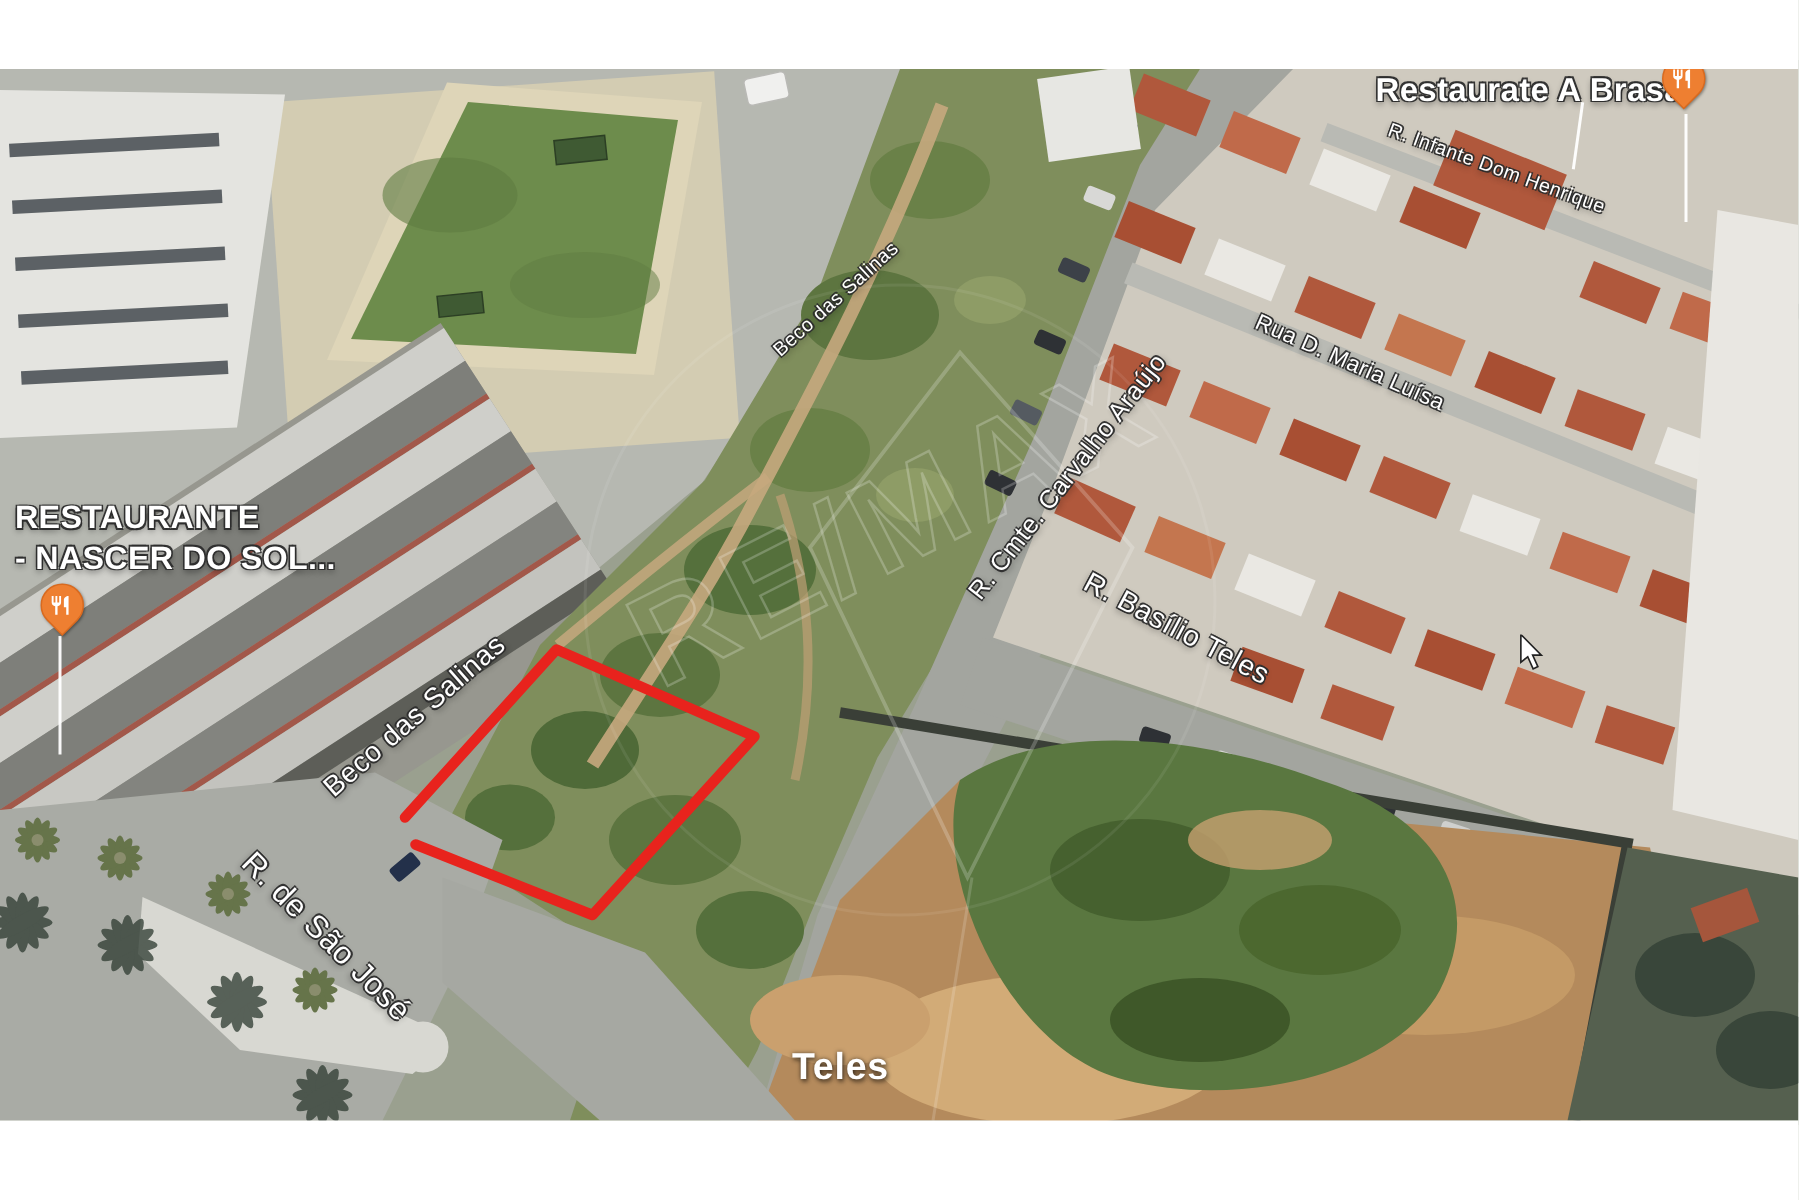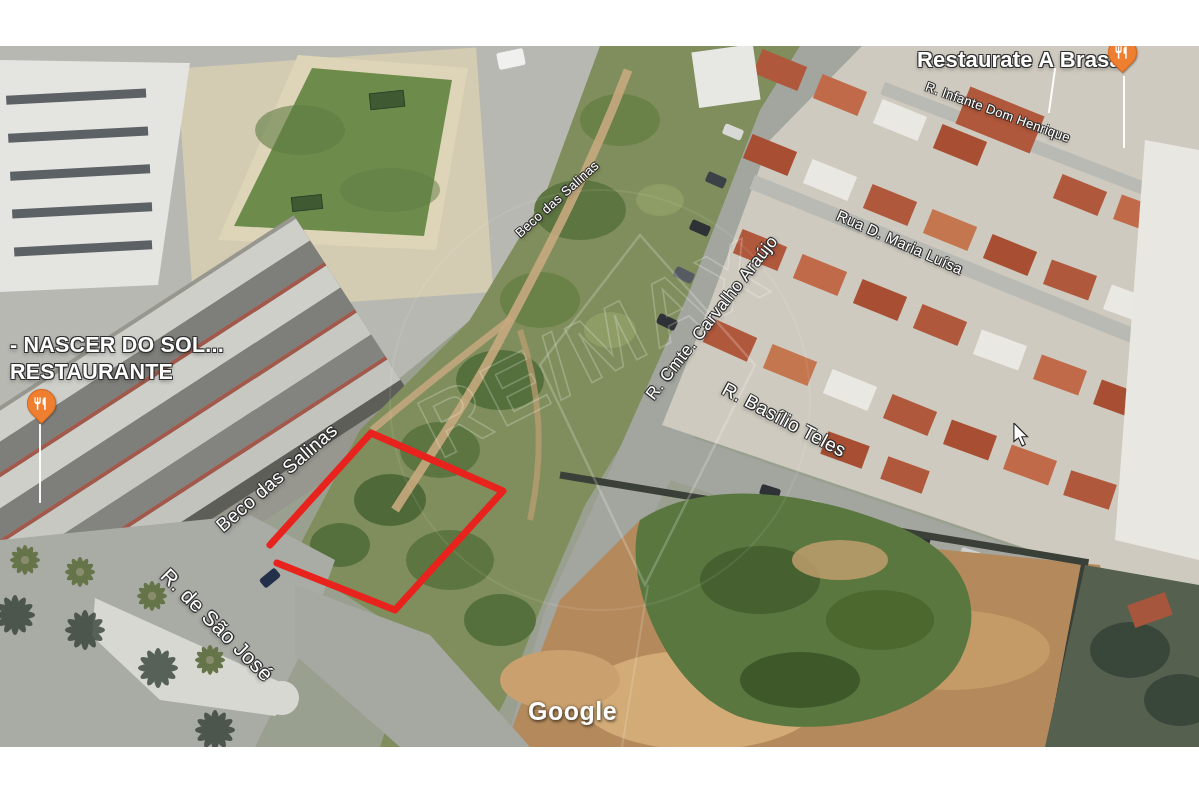--- a/index.html
+++ b/index.html
@@ -217,40 +217,40 @@
 
   <div class="label street rot" style="left:277px;top:478px;font-size:19px;--r:-41deg;">Beco das Salinas</div>
   <div class="label street rot" style="left:557px;top:199px;font-size:13px;--r:-42deg;">Beco das Salinas</div>
   <div class="label street rot" style="left:712px;top:318px;font-size:17px;--r:-52deg;">R. Cmte. Carvalho Araújo</div>
   <div class="label street rot" style="left:784px;top:420px;font-size:19px;--r:28deg;">R. Basílio Teles</div>
   <div class="label street rot" style="left:900px;top:242px;font-size:15px;--r:24deg;">Rua D. Maria Luísa</div>
   <div class="label street rot" style="left:998px;top:112px;font-size:13px;--r:20deg;">R. Infante Dom Henrique</div>
   <div class="label street rot" style="left:217px;top:625px;font-size:21px;--r:45deg;">R. de São José</div>
 
   <div class="label place" style="left:10px;top:332px;font-size:21.5px;line-height:27px;">
+    <div>RESTAURANTE</div>
     <div>- NASCER DO SOL...</div>
-    <div>RESTAURANTE</div>
   </div>
   <div class="pin" style="left:27px;top:389px;">
     <svg width="15" height="15" viewBox="0 0 24 24">
       <path fill="#fff" d="M11 9H9V2H7v7H5V2H3v7c0 2.12 1.66 3.84 3.75 3.97V22h2.5v-9.03C11.34 12.84 13 11.12 13 9V2h-2v7zm5-3v8h2.5v8H21V2c-2.76 0-5 2.24-5 4z"></path>
     </svg>
   </div>
   <div class="stem" style="left:39px;top:424px;height:79px;"></div>
 
   <div class="label place" style="left:917px;top:47px;font-size:22px;">Restaurate A Brasa</div>
   <div class="pin" style="left:1108px;top:38px;">
     <svg width="15" height="15" viewBox="0 0 24 24">
       <path fill="#fff" d="M11 9H9V2H7v7H5V2H3v7c0 2.12 1.66 3.84 3.75 3.97V22h2.5v-9.03C11.34 12.84 13 11.12 13 9V2h-2v7zm5-3v8h2.5v8H21V2c-2.76 0-5 2.24-5 4z"></path>
     </svg>
   </div>
   <div class="stem" style="left:1123px;top:76px;height:72px;"></div>
   <div class="stem" style="left:1051px;top:68px;height:45px;transform:rotate(8deg);"></div>
 
-  <div class="google">Google</div>
+  <div class="google">Teles</div>
 
   <div class="whitebar bar-top"></div>
   <div class="whitebar bar-bottom"></div>
 
   <svg class="cursor" style="left:1012px;top:423px;" width="18" height="24" viewBox="0 0 13 22">
     <polygon points="0,0 0,17 4.2,13.6 7.5,21 10.4,19.6 7.2,12.6 12.5,12.6" fill="#ffffff" stroke="#222" stroke-width="1"></polygon>
   </svg>
 
 </div>
 

